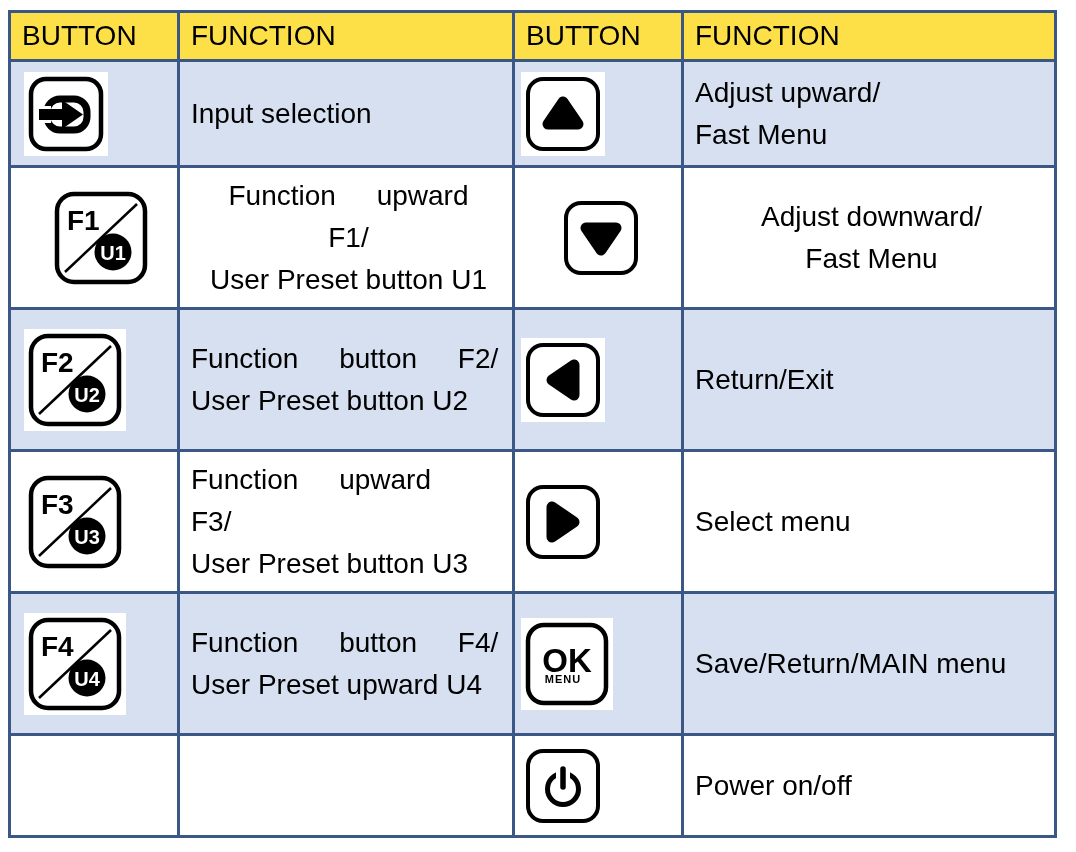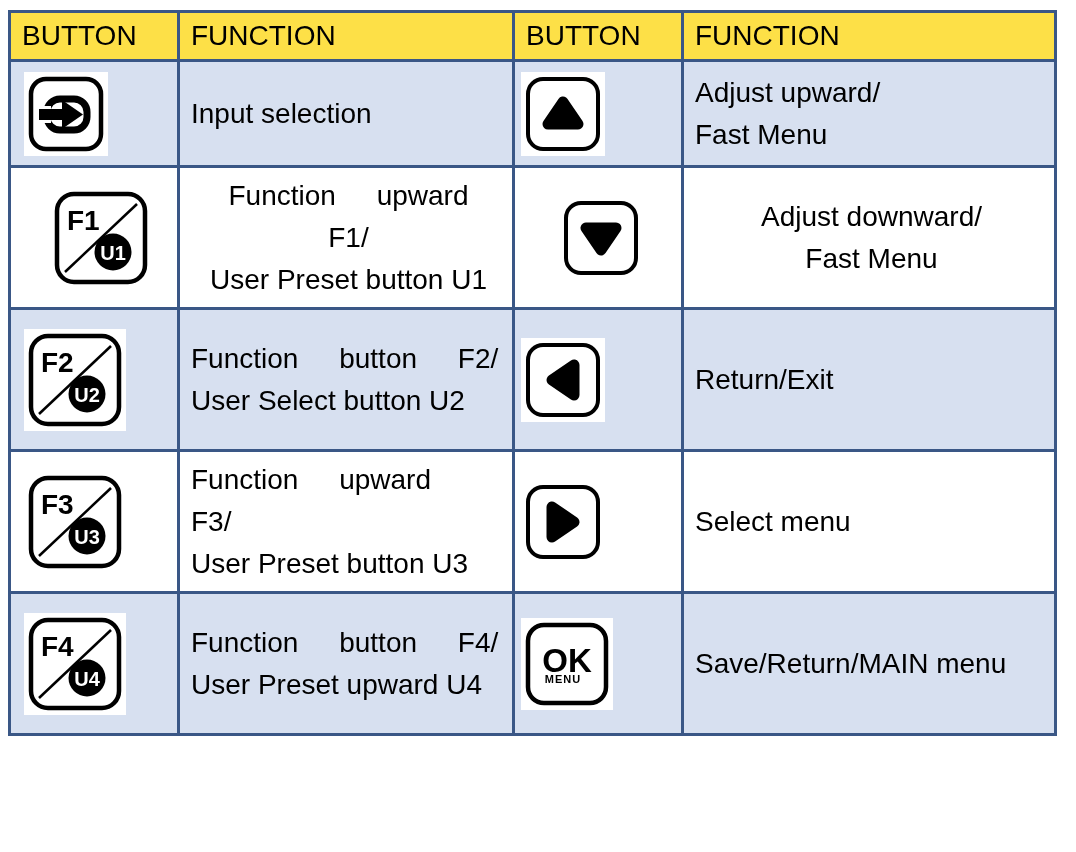--- a/index.html
+++ b/index.html
@@ -130,21 +130,21 @@
             <rect x="3" y="3" width="88" height="88" rx="17" fill="#fff" stroke="#000" stroke-width="4.5"></rect>
             <line x1="11" y1="81" x2="83" y2="13" stroke="#000" stroke-width="2.5"></line>
             <text x="13" y="39" font-size="28" font-weight="bold" fill="#000">F2</text>
             <circle cx="59" cy="61" r="18.5" fill="#000"></circle>
             <text x="59" y="69" text-anchor="middle" font-size="20" font-weight="bold" fill="#fff">U2</text>
           </svg>
         </span>
       </td>
       <td class="text-cell">
         <span class="line wide">Function button F2/</span>
-        <span class="line">User Select button U2</span>
+        <span class="line">User Preset button U2</span>
       </td>
       <td class="icon-cell-right">
         <span class="patch">
           <svg width="76" height="76" viewBox="0 0 76 76">
             <rect x="3" y="3" width="70" height="70" rx="15" fill="#fff" stroke="#000" stroke-width="4"></rect>
             <polygon points="27,38 49,23 49,53" fill="#000" stroke="#000" stroke-width="11" stroke-linejoin="round"></polygon>
           </svg>
         </span>
       </td>
       <td class="text-cell">
@@ -207,15 +207,35 @@
             <text x="38" y="61" text-anchor="middle" font-size="11" font-weight="bold" letter-spacing="1" fill="#000">MENU</text>
           </svg>
         </span>
       </td>
       <td class="text-cell">
         <span class="line">Save/Return/MAIN menu</span>
 
       </td>
     </tr>
 
+    <tr class="plain">
+      <td class="icon-cell-left"></td>
+      <td class="text-cell">
+        
+      </td>
+      <td class="icon-cell-right">
+        <span class="patch">
+          <svg width="76" height="76" viewBox="0 0 76 76">
+            <rect x="3" y="3" width="70" height="70" rx="15" fill="#fff" stroke="#000" stroke-width="4"></rect>
+            <circle cx="38" cy="41" r="15.5" fill="none" stroke="#000" stroke-width="5"></circle>
+            <rect x="31" y="20" width="14" height="12" fill="#fff"></rect>
+            <line x1="38" y1="21" x2="38" y2="39" stroke="#000" stroke-width="5.5" stroke-linecap="round"></line>
+          </svg>
+        </span>
+      </td>
+      <td class="text-cell">
+        <span class="line">Power on/off</span>
+
+      </td>
+    </tr>
 
   </tbody>
 </table>
 
 </body></html>

